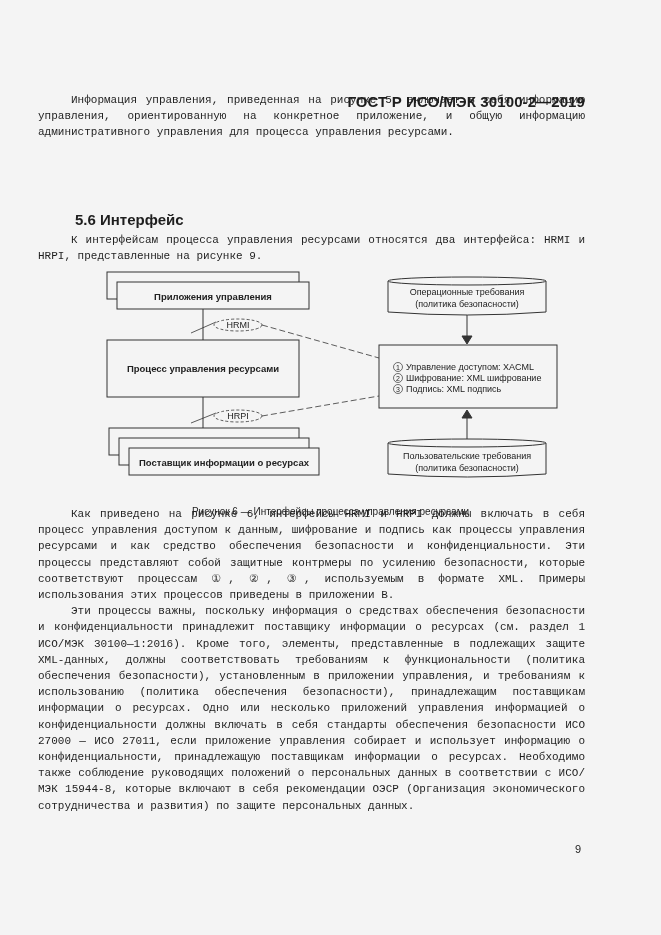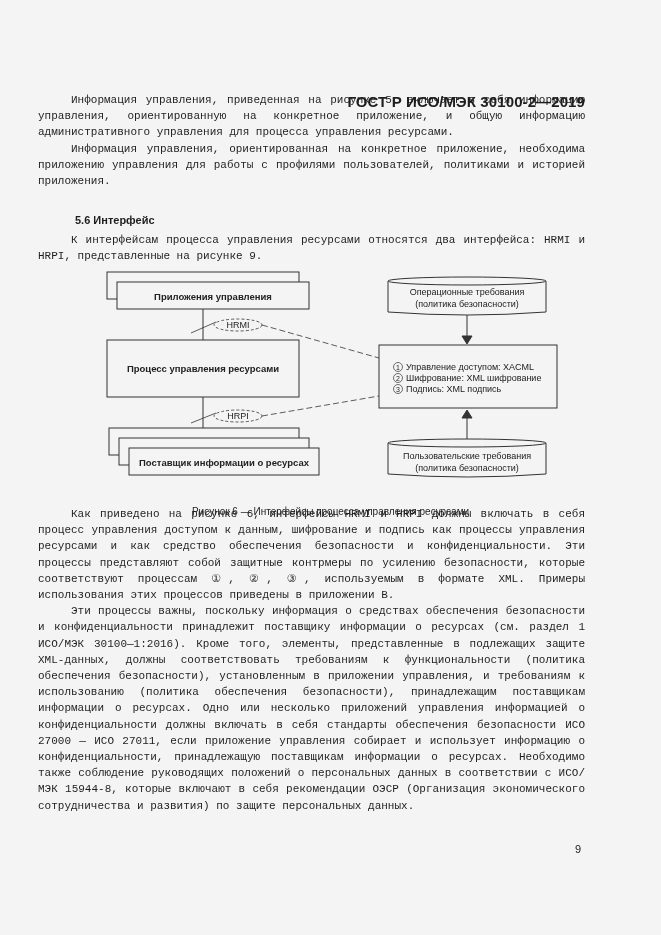--- a/index.html
+++ b/index.html
@@ -10,38 +10,37 @@
     color: #1e1e1e;
     position: relative;
     overflow: hidden;
   }
   .header {
     position: absolute; top: 62px; right: 76px;
     font-weight: bold; font-size: 15px; letter-spacing: 0.1px; margin-top: 31px;
   }
   .page { position: absolute; left: 38px; width: 547px; font-size: 11px; line-height: 16.2px; }
   .para { text-align: justify; text-indent: 33px; margin: 0; font-family: Liberation Mono, monospace; }
-  .heading { font-weight: bold; font-size: 11px; margin: 0; padding-left: 37px; }
+  .heading { font-weight: bold; font-size: 15px; margin: 0; padding-left: 37px; }
   #block1 { top: 92px; }
   #block-heading { top: 212px; }
   #block2 { top: 232px; }
   #figure { position: absolute; left: 16px; top: 270px; width: 636px; height: 215px; }
   .caption { position: absolute; top: 494px; left: 0; width: 661px; text-align: center; font-size: 10px; margin-top: 12px; }
   #block3 { top: 506px; }
   .pagenum { position: absolute; right: 80px; top: 843px; font-size: 11px; }
   svg text { font-family: "Liberation Sans", sans-serif; }
 </style>
 </head>
 <body>
 
 <div class="header">ГОСТ Р ИСО/МЭК 30100-2—2019</div>
 
 <div class="page" id="block1">
   <p class="para">Информация управления, приведенная на рисунке 5, включает в себя информацию управления, ориентированную на конкретное приложение, и общую информацию административного управления для процесса управления ресурсами.</p>
-  <p class="para">Информация управления, ориентированная на конкретное приложение, необходима приложению управления для работы с профилями пользователей, политиками и историей приложения.</p>
 </div>
 
 <div class="page" id="block-heading">
   <p class="heading">5.6  Интерфейс</p>
 </div>
 
 <div class="page" id="block2">
   <p class="para">К интерфейсам процесса управления ресурсами относятся два интерфейса: HRMI и HRPI, представленные на рисунке 9.</p>
 </div>
 

